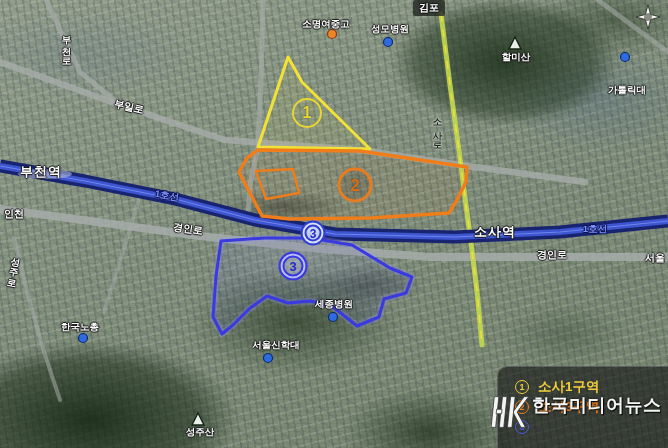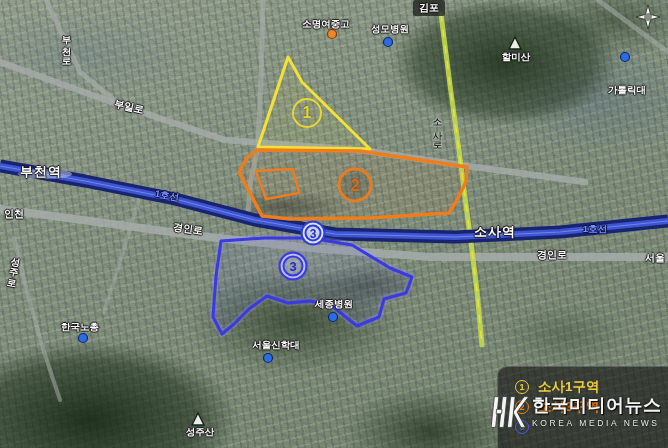--- a/index.html
+++ b/index.html
@@ -169,17 +169,16 @@
       <g transform="skewX(-6)" fill="#fafafa" stroke="#2a2a2a" stroke-width="0.8">
         <rect x="4" y="3" width="5" height="34"></rect>
         <rect x="13" y="3" width="5" height="34"></rect>
         <rect x="8" y="17" width:="6" width="6" height="5"></rect>
         <rect x="22" y="3" width="5" height="34"></rect>
         <path d="M27,19 L37,3 L42,3 L31,20 L42,37 L37,37 L27,21 Z"></path>
       </g>
     </svg>
     <div class="wm-col">
       <div class="wm-title">한국미디어뉴스</div>
-      <div class="wm-sub">KOREA MEDIA NEWS</div>
     </div>
   </div>
 
 </div>
 
 </body></html>

